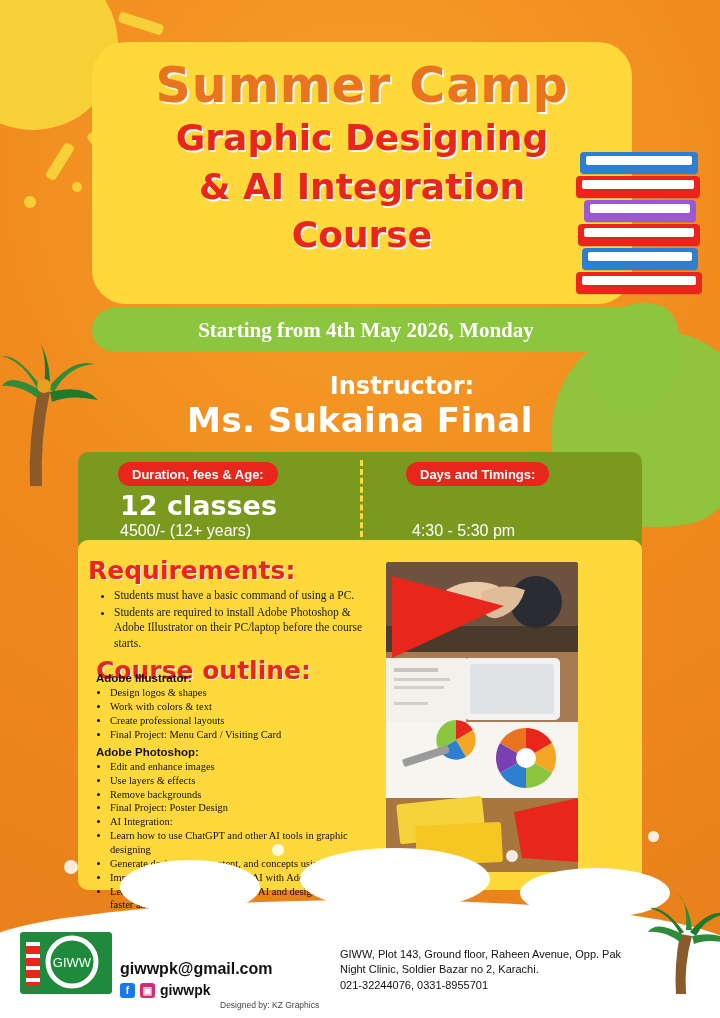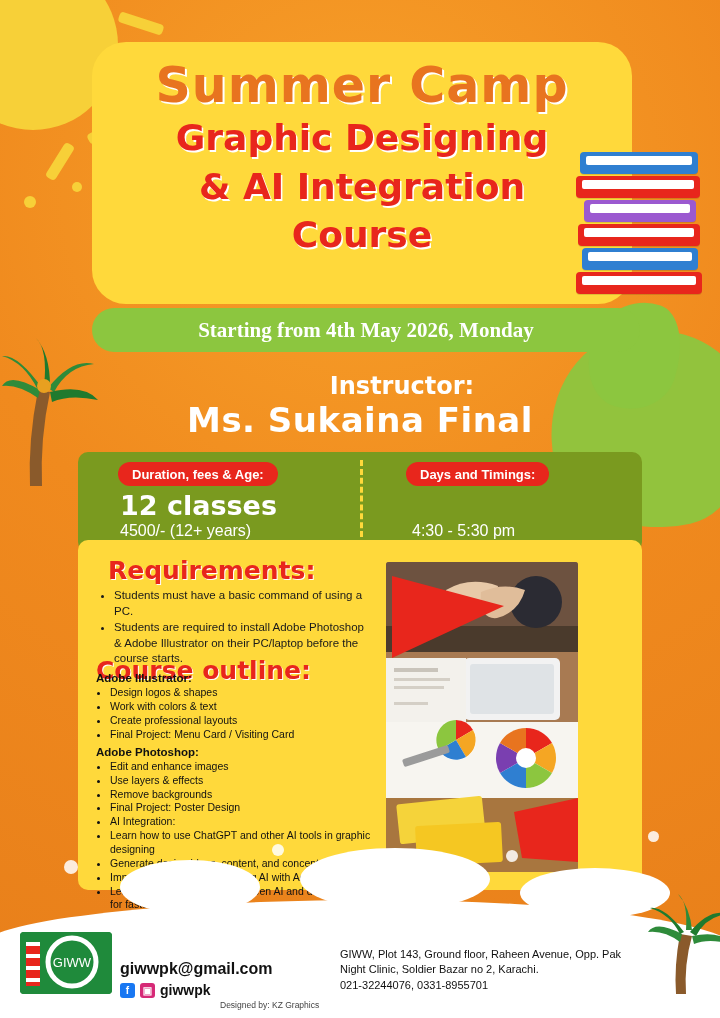--- a/index.html
+++ b/index.html
@@ -222,20 +222,21 @@
     position: absolute;
     color: #1a1a1a;
     font-size: 11.5px;
     line-height: 1.35;
   }
   .bullets li { margin-bottom: 1px; }
   ul.tight {
     margin: 0;
     padding-left: 14px;
     list-style: disc;
+    font-family: Liberation Serif, serif;
   }
   .subhead {
     font-weight: bold;
     font-size: 11.5px;
     color: #111;
     margin-top: 3px;
   }
   .outline-block {
     position: absolute;
     left: 96px;
@@ -399,21 +400,21 @@
   <div class="infoband"></div>
   <div class="pill" style="left:118px;top:462px;">Duration, fees &amp; Age:</div>
   <div class="big-white" style="left:120px;top:490px;">12 classes</div>
   <div class="sub-white" style="left:120px;top:522px;">4500/-  (12+ years)</div>
   <div class="pill" style="left:406px;top:462px;">Days and Timings:</div>
   <div class="sub-white" style="left:412px;top:522px;">4:30 - 5:30 pm</div>
   <div class="divider-dash"></div>
 
   <div class="bodycard"></div>
 
-  <div class="sec-head" style="left:108px;top:556px;text-align:right;">Requirements:</div>
+  <div class="sec-head" style="left:88px;top:556px;text-align:right;">Requirements:</div>
   <div class="bullets" style="left:100px;top:588px;width:268px;">
     <ul class="tight">
       <li>Students must have a basic command of using a PC.</li>
       <li>Students are required to install Adobe Photoshop &amp; Adobe Illustrator on their PC/laptop before the course starts.</li>
     </ul>
   </div>
 
   <div class="sec-head" style="left:96px;top:656px;">Course outline:</div>
 
   <div class="outline-block">

